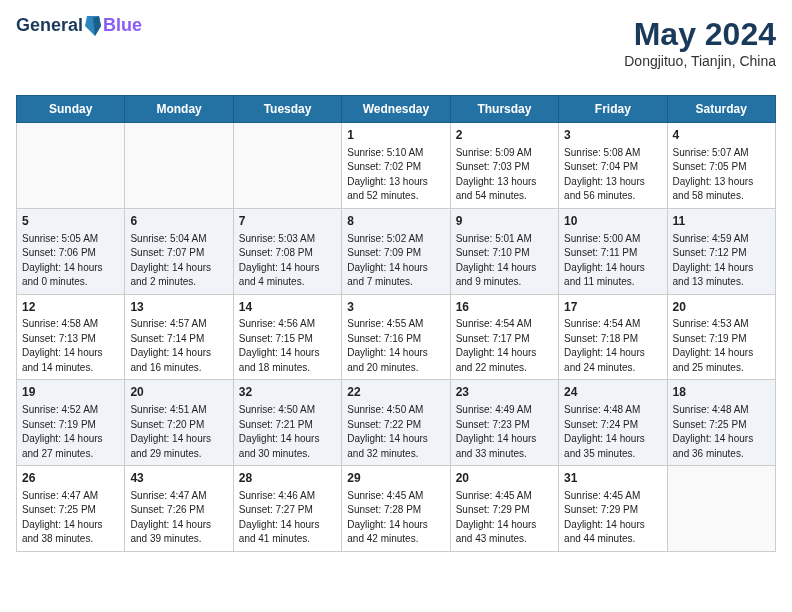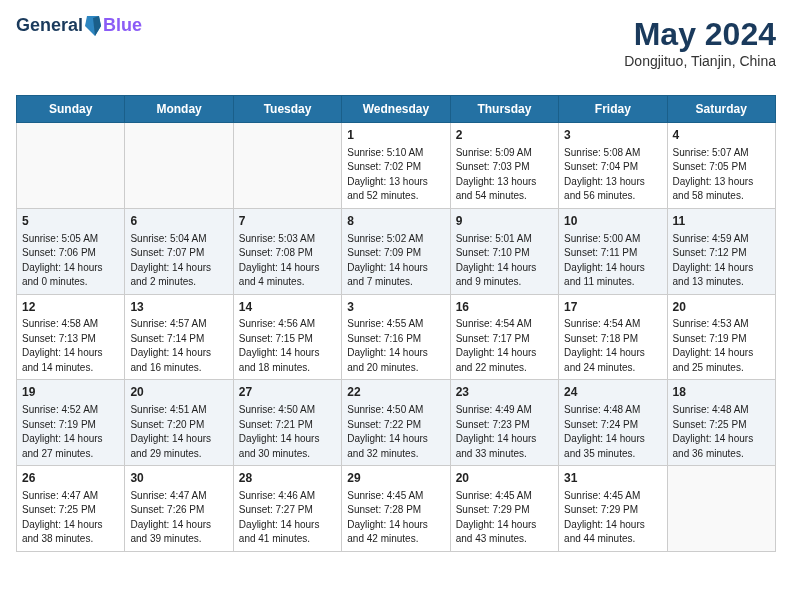--- a/index.html
+++ b/index.html
@@ -195,21 +195,21 @@
       <tr>
         <td>
           <span class="day-num">19</span>
           <div class="cell-info">Sunrise: 4:52 AM<br>Sunset: 7:19 PM<br>Daylight: 14 hours and 27 minutes.</div>
         </td>
         <td>
           <span class="day-num">20</span>
           <div class="cell-info">Sunrise: 4:51 AM<br>Sunset: 7:20 PM<br>Daylight: 14 hours and 29 minutes.</div>
         </td>
         <td>
-          <span class="day-num">27</span>
+          <span class="day-num">32</span>
           <div class="cell-info">Sunrise: 4:50 AM<br>Sunset: 7:21 PM<br>Daylight: 14 hours and 30 minutes.</div>
         </td>
         <td>
           <span class="day-num">22</span>
           <div class="cell-info">Sunrise: 4:50 AM<br>Sunset: 7:22 PM<br>Daylight: 14 hours and 32 minutes.</div>
         </td>
         <td>
           <span class="day-num">23</span>
           <div class="cell-info">Sunrise: 4:49 AM<br>Sunset: 7:23 PM<br>Daylight: 14 hours and 33 minutes.</div>
         </td>
@@ -221,21 +221,21 @@
           <span class="day-num">18</span>
           <div class="cell-info">Sunrise: 4:48 AM<br>Sunset: 7:25 PM<br>Daylight: 14 hours and 36 minutes.</div>
         </td>
       </tr>
       <tr>
         <td>
           <span class="day-num">26</span>
           <div class="cell-info">Sunrise: 4:47 AM<br>Sunset: 7:25 PM<br>Daylight: 14 hours and 38 minutes.</div>
         </td>
         <td>
-          <span class="day-num">30</span>
+          <span class="day-num">43</span>
           <div class="cell-info">Sunrise: 4:47 AM<br>Sunset: 7:26 PM<br>Daylight: 14 hours and 39 minutes.</div>
         </td>
         <td>
           <span class="day-num">28</span>
           <div class="cell-info">Sunrise: 4:46 AM<br>Sunset: 7:27 PM<br>Daylight: 14 hours and 41 minutes.</div>
         </td>
         <td>
           <span class="day-num">29</span>
           <div class="cell-info">Sunrise: 4:45 AM<br>Sunset: 7:28 PM<br>Daylight: 14 hours and 42 minutes.</div>
         </td>

